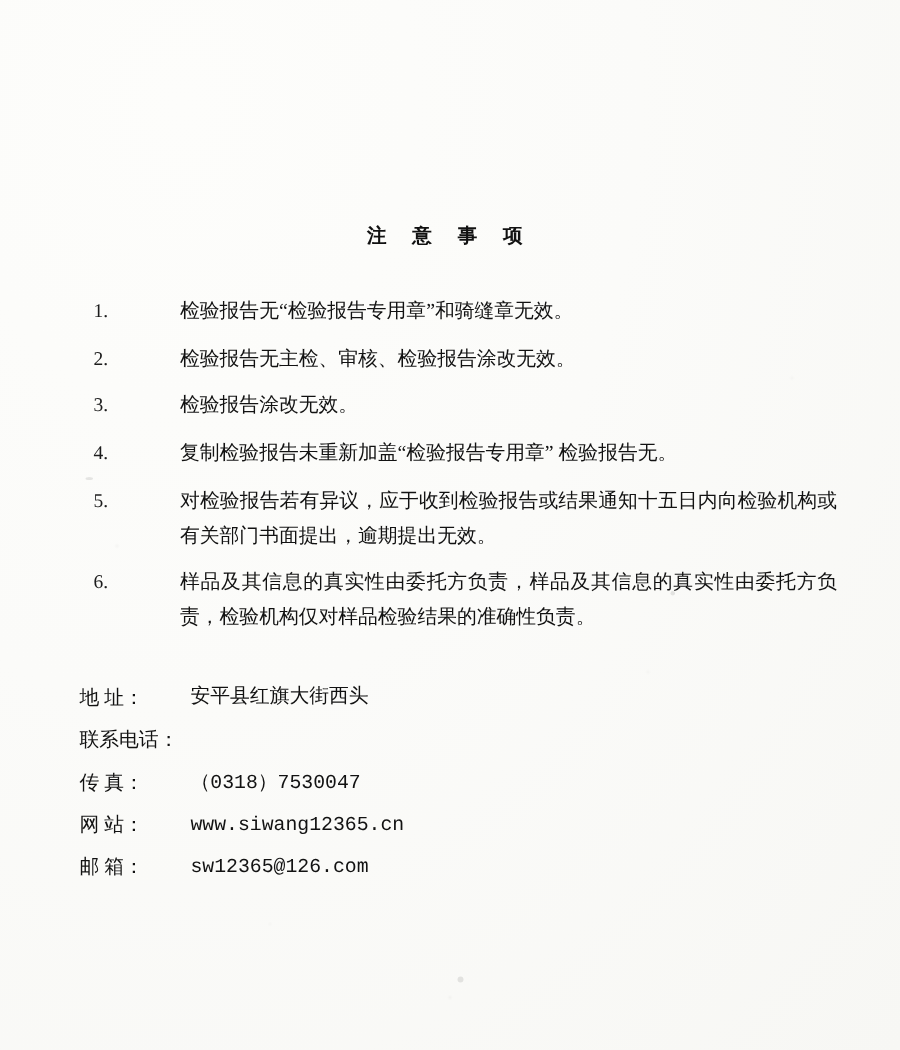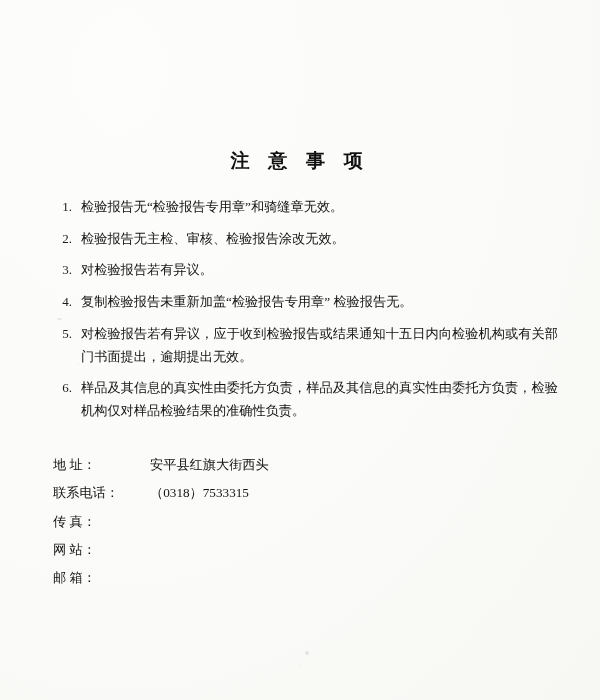--- a/index.html
+++ b/index.html
@@ -33,21 +33,21 @@
       radial-gradient(circle at 72% 64%, rgba(0,0,0,0.04) 0px, rgba(0,0,0,0) 2px),
       radial-gradient(circle at 50% 95%, rgba(0,0,0,0.05) 0px, rgba(0,0,0,0) 2px),
       radial-gradient(circle at 30% 88%, rgba(0,0,0,0.03) 0px, rgba(0,0,0,0) 2px);
   }
   .doc-title {
     position: absolute;
     top: 148px;
     left: 0;
     right: 0;
     text-align: center;
-    font-size: 19px;
+    font-size: 13px;
     font-weight: bold;
     letter-spacing: 7px;
     color: #111;
     font-family: "Liberation Serif", "DejaVu Serif", serif;
   }
   .notice-list {
     position: absolute;
     top: 196px;
     left: 47px;
     right: 42px;
@@ -65,43 +65,43 @@
     text-align: right;
     padding-right: 9px;
     box-sizing: content-box;
     font-size: 13px;
     color: #1c1c1c;
   }
   .notice-text {
     flex: 1;
     text-align: justify;
     color: #121212;
+    margin-left: 39px;
   }
   .contact-block {
     position: absolute;
     top: 455px;
     left: 53px;
   }
   .contact-row {
     display: flex;
     align-items: flex-start;
     margin-bottom: 8.5px;
     font-size: 13.2px;
     line-height: 1.5;
-    gap: 23px;
   }
   .contact-label {
     width: 74px;
     flex: 0 0 74px;
     letter-spacing: 0px;
     color: #121212;
   }
   .contact-value {
     color: #121212;
-    font-family: Liberation Serif, serif;
+    font-family: Liberation Mono, monospace;
   }
   .edge-mark {
     position: absolute;
     background: rgba(0,0,0,0.09);
     border-radius: 50%;
   }
 </style>
 </head>
 <body>
 
@@ -118,21 +118,21 @@
       <span class="notice-text">检验报告无“检验报告专用章”和骑缝章无效。</span>
     </div>
 
     <div class="notice-item">
       <span class="notice-num">2.</span>
       <span class="notice-text">检验报告无主检、审核、检验报告涂改无效。</span>
     </div>
 
     <div class="notice-item">
       <span class="notice-num">3.</span>
-      <span class="notice-text">对检验报告若有异议。</span>
+      <span class="notice-text">检验报告涂改无效。</span>
     </div>
 
     <div class="notice-item">
       <span class="notice-num">4.</span>
       <span class="notice-text">复制检验报告未重新加盖“检验报告专用章” 检验报告无。</span>
     </div>
 
     <div class="notice-item">
       <span class="notice-num">5.</span>
       <span class="notice-text">对检验报告若有异议，应于收到检验报告或结果通知十五日内向检验机构或有关部门书面提出，逾期提出无效。</span>
@@ -148,33 +148,35 @@
   <div class="contact-block">
 
     <div class="contact-row">
       <span class="contact-label">地    址：</span>
       <span class="contact-value">安平县红旗大街西头</span>
     </div>
 
 
     <div class="contact-row">
       <span class="contact-label">联系电话：</span>
-      <span class="contact-value">（0318）7533315</span>
     </div>
 
     <div class="contact-row">
       <span class="contact-label">传    真：</span>
+      <span class="contact-value">（0318）7530047</span>
     </div>
 
     <div class="contact-row">
       <span class="contact-label">网    站：</span>
+      <span class="contact-value">www.siwang12365.cn</span>
     </div>
 
     <div class="contact-row">
       <span class="contact-label">邮    箱：</span>
+      <span class="contact-value">sw12365@126.com</span>
     </div>
 
   </div>
 
   <div class="edge-mark" style="left:57px; top:318px; width:5px; height:2px;"></div>
   <div class="edge-mark" style="left:447px; top:394px; width:3px; height:3px;"></div>
   <div class="edge-mark" style="left:305px; top:651px; width:4px; height:4px;"></div>
 
 </div>
 

